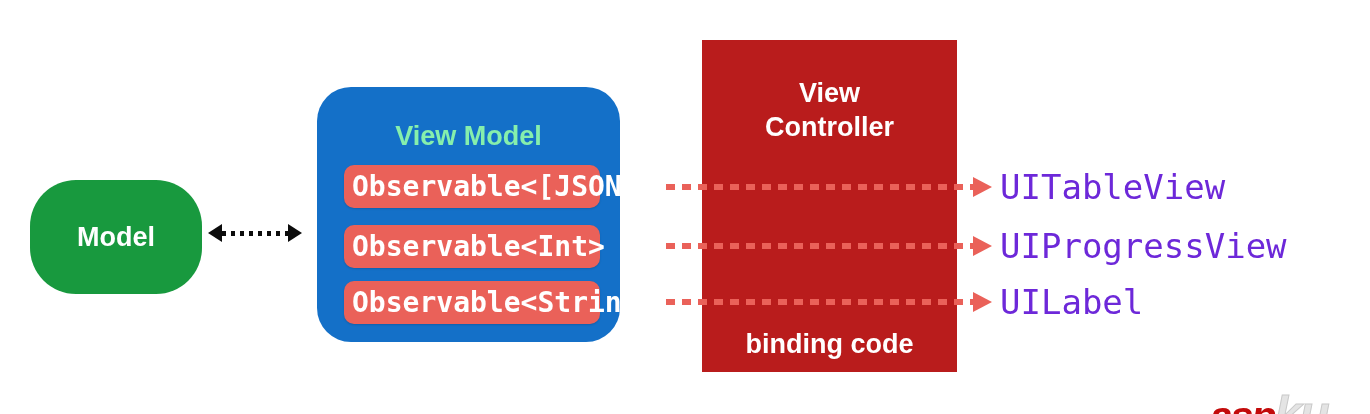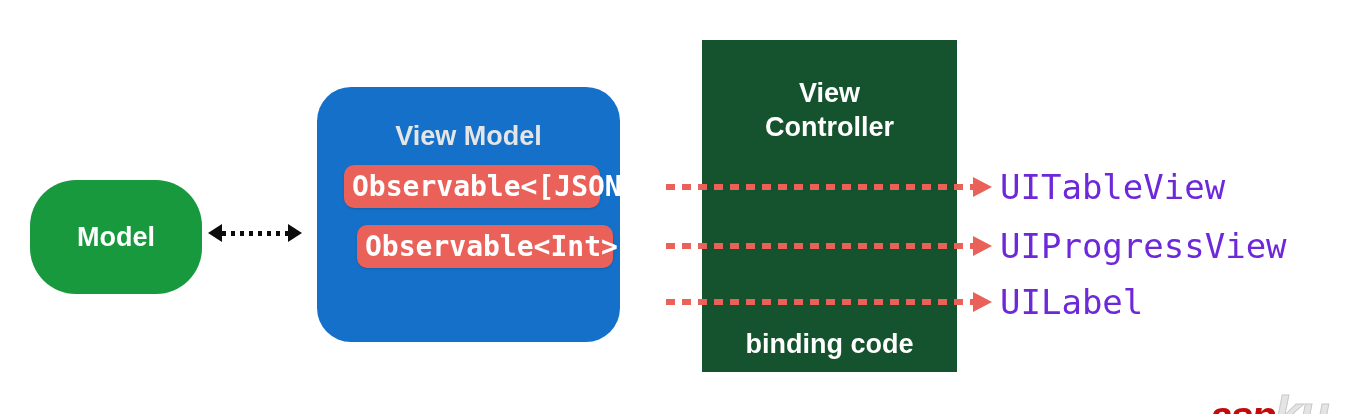--- a/index.html
+++ b/index.html
@@ -49,21 +49,21 @@
     position: absolute;
     left: 317px; top: 87px;
     width: 303px; height: 255px;
     background: #1470c8;
     border-radius: 34px;
     z-index: 1;
   }
   .vm-title {
     margin-top: 34px;
     text-align: center;
-    color: #e5e5e5;
+    color: #86efac;
     font-weight: bold;
     font-size: 27px;
   }
 
   
   .obs {
     position: absolute;
     left: 344px;
     width: 256px; height: 43px;
     background: #ea6159;
@@ -73,29 +73,29 @@
     font-size: 28px;
     display: flex; align-items: center;
     padding-left: 8px;
     box-sizing: border-box;
     z-index: 2;
     border-radius: 10px;
     box-shadow: 0 1px 2px rgba(0,0,0,0.15);
     white-space: nowrap;
   }
   .obs1 { top: 165px; }
-  .obs2 { top: 225px; margin-left: 13px; }
+  .obs2 { top: 225px; }
   .obs3 { top: 281px; }
 
   
   .vc-box {
     position: absolute;
     left: 702px; top: 40px;
     width: 255px; height: 332px;
-    background: #14532d;
+    background: #b91c1c;
     z-index: 1;
   }
   .vc-title {
     width: 180px;
     margin: 36px auto 0;
     text-align: center;
     color: #ffffff;
     font-weight: bold;
     font-size: 27px;
     line-height: 34px;
@@ -203,20 +203,21 @@
     <span class="dotline"></span>
     <span class="tri tri-right"></span>
   </div>
 
   <div class="viewmodel-box">
     <div class="vm-title">View Model</div>
   </div>
 
   <div class="obs obs1">Observable&lt;[JSON]&gt;</div>
   <div class="obs obs2">Observable&lt;Int&gt;</div>
+  <div class="obs obs3">Observable&lt;String&gt;</div>
 
   <div class="vc-box">
     <div class="vc-title">View Controller</div>
     <div class="vc-footer">binding code</div>
   </div>
 
   <div class="conn conn1">
     <span class="dash"></span>
     <span class="head"></span>
   </div>

